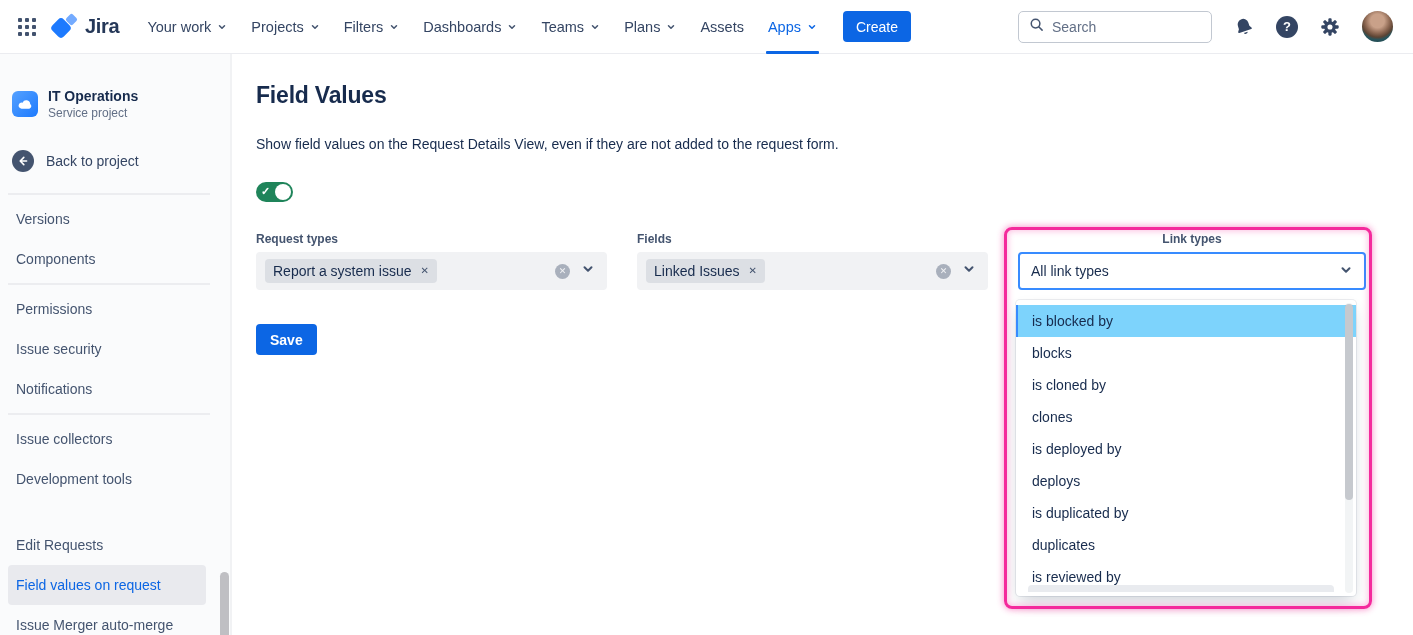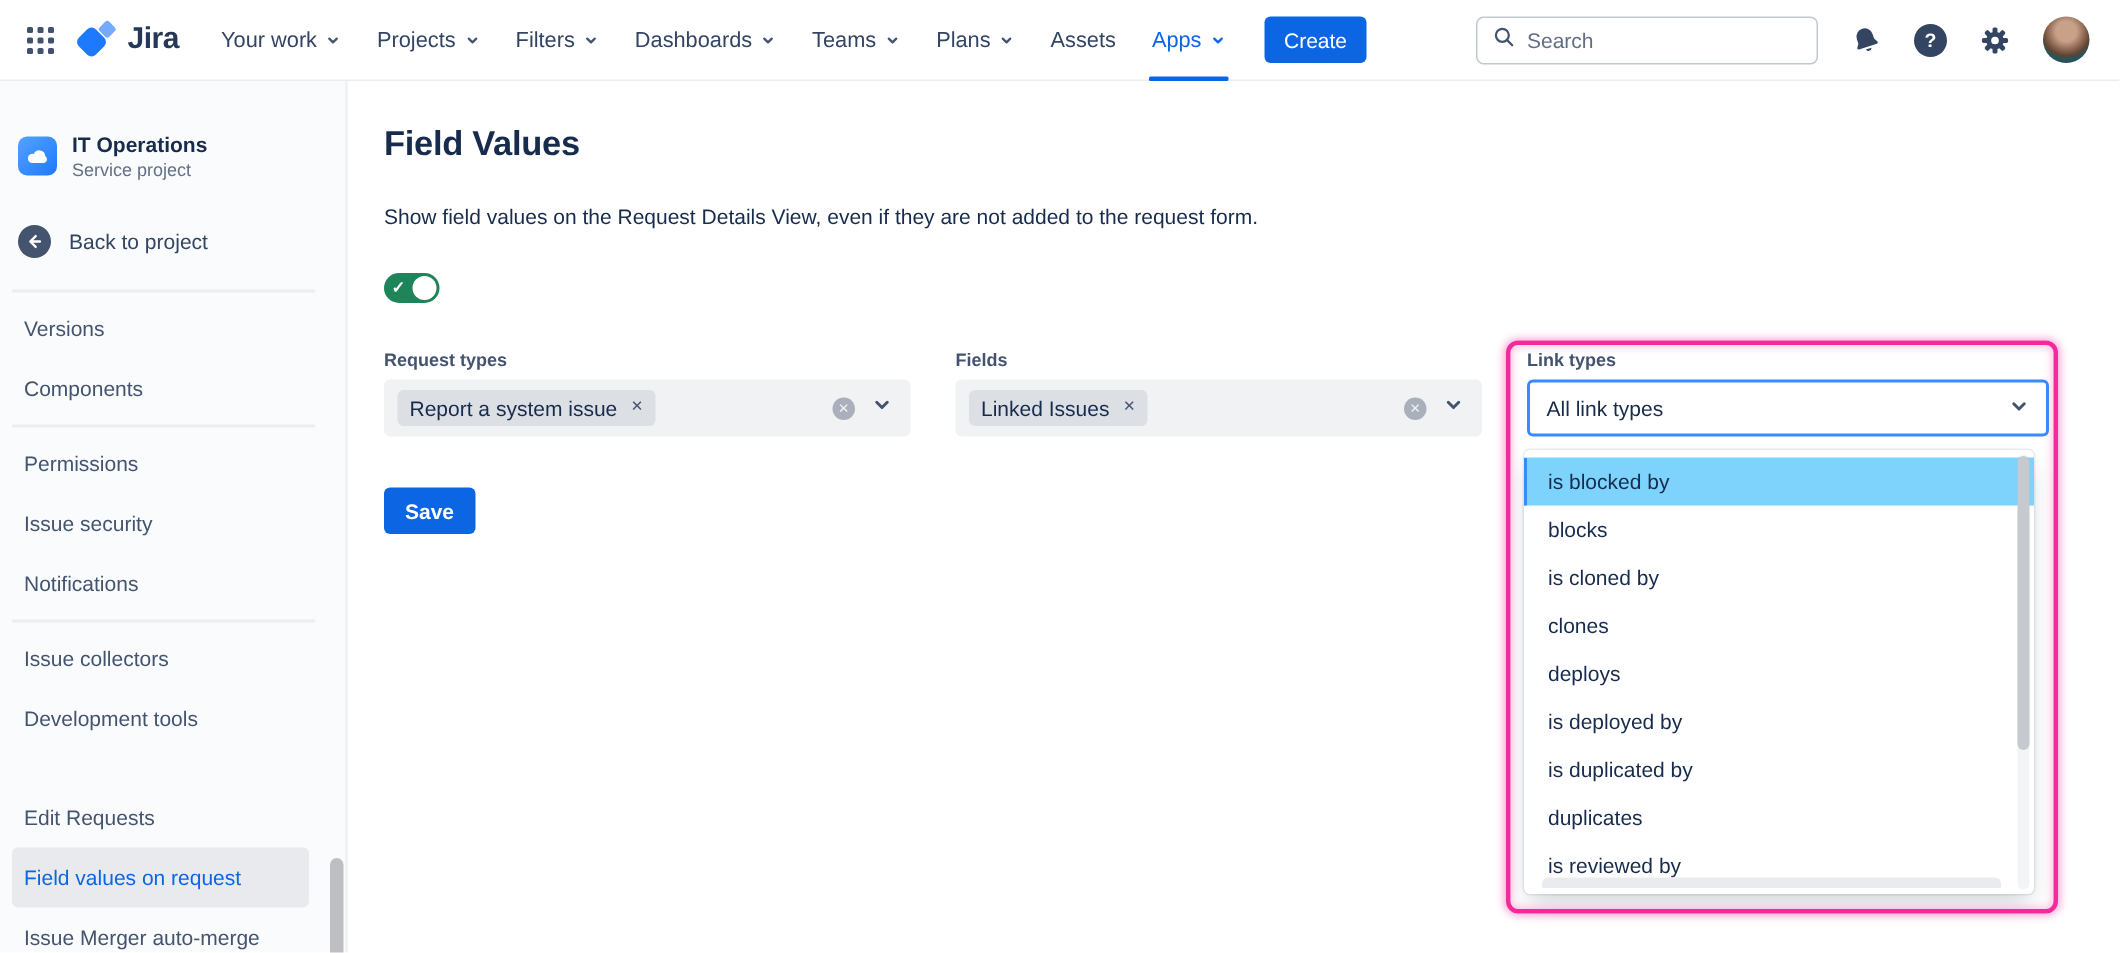--- a/index.html
+++ b/index.html
@@ -20,21 +20,21 @@
   .nav { display:flex; height:54px; margin-left:16px; }
   .nav-item { position:relative; display:flex; align-items:center; gap:6px; padding:13px 12px;
               font-size:14.5px; font-weight:500; color:#344563; cursor:pointer; }
   .nav-item.active { color:#0C66E4; }
   .nav-item.active::after { content:""; position:absolute; left:10px; right:10px; bottom:0; height:3px;
                             background:#0C66E4; border-radius:1px; }
   .chev-sm { display:inline-flex; }
   .create-btn { margin-left:14px; height:31px; padding:0 13px; background:#0C66E4; color:#fff; border:none;
                 border-radius:4px; font-size:14px; font-weight:500; font-family:inherit; cursor:pointer; }
   .header-right { margin-left:auto; display:flex; align-items:center; gap:21px; }
-  .search-box { width:228px; height:32px; border:1.5px solid #C2C8D1; border-radius:5px; display:flex;
+  .search-box { width:194px; height:32px; border:1.5px solid #C2C8D1; border-radius:5px; display:flex;
                 align-items:center; gap:8px; padding:0 10px; background:#fff; }
   .search-box input { border:none; outline:none; flex:1; font-size:14px; color:#172B4D; font-family:inherit; background:transparent; }
   .search-box input::placeholder { color:#626F86; }
   .icon-btn { display:flex; align-items:center; justify-content:center; cursor:pointer; }
   .help-circle { width:22px; height:22px; border-radius:50%; background:#344563; color:#fff; font-size:13px;
                  font-weight:700; display:flex; align-items:center; justify-content:center; }
   .avatar { width:31px; height:31px; border-radius:50%; cursor:pointer;
             background:radial-gradient(circle at 50% 32%, #C9A189 0 26%, #8A6550 48%, #5C4434 62%, #27545C 72%, #1D3F46 100%); }
 
   
@@ -63,21 +63,21 @@
   .main { position:absolute; top:54px; left:234px; right:0; bottom:0; background:#fff; padding:28px 0 0 22px; }
   .page-title { font-size:23px; font-weight:600; color:#172B4D; letter-spacing:-0.2px; }
   .page-desc { margin-top:27px; font-size:14px; color:#172B4D; }
   .toggle { margin-top:30px; width:37px; height:20px; border-radius:10px; background:#1F845A; position:relative;
             cursor:pointer; display:inline-block; }
   .toggle .check { position:absolute; left:5px; top:3px; color:#fff; font-size:11px; font-weight:700; }
   .toggle .knob { position:absolute; right:2px; top:2px; width:16px; height:16px; border-radius:50%; background:#fff; }
   .fields-row { display:flex; gap:30px; margin-top:26px; }
   .field-group { display:flex; flex-direction:column; }
   .field-label { font-size:12px; font-weight:700; color:#44546F; margin-bottom:6px; }
-  .w1 { width:351px; } .w2 { width:351px; } .w3 { width:348px; }
+  .w1 { width:351px; } .w2 { width:351px; } .w3 { width:348px;text-align:center; }
   .multiselect { height:38px; background:#F1F2F4; border-radius:4px; display:flex; align-items:center;
                  padding:0 12px 0 9px; cursor:pointer; }
   .chip { height:24px; background:#DCDFE4; border-radius:4px; display:flex; align-items:center; gap:9px;
           padding:0 8px; font-size:14px; color:#172B4D; }
   .chip-x { font-size:10px; color:#44546F; cursor:pointer; line-height:1; }
   .flex-spacer { flex:1; }
   .clear-btn { width:15px; height:15px; border-radius:50%; background:#A9B0BC; color:#F1F2F4; font-size:9px;
                display:flex; align-items:center; justify-content:center; cursor:pointer; }
   .select-open { height:38px; background:#fff; border:2px solid #388BFF; border-radius:4px; display:flex;
                  align-items:center; padding:0 11px; font-size:14px; color:#172B4D; cursor:pointer; }
@@ -315,22 +315,22 @@
     </div>
 
     <button class="save-btn">Save</button>
   </main>
 
   <div class="menu">
     <div class="opt highlighted">is blocked by</div>
     <div class="opt">blocks</div>
     <div class="opt">is cloned by</div>
     <div class="opt">clones</div>
+    <div class="opt">is deployed by</div>
     <div class="opt">deploys</div>
-    <div class="opt">is deployed by</div>
     <div class="opt">is duplicated by</div>
     <div class="opt">duplicates</div>
     <div class="opt">is reviewed by</div>
     <div class="opt-partial"></div>
     <div class="menu-track"></div>
     <div class="menu-thumb"></div>
   </div>
 
   <div class="annotation"></div>
 

